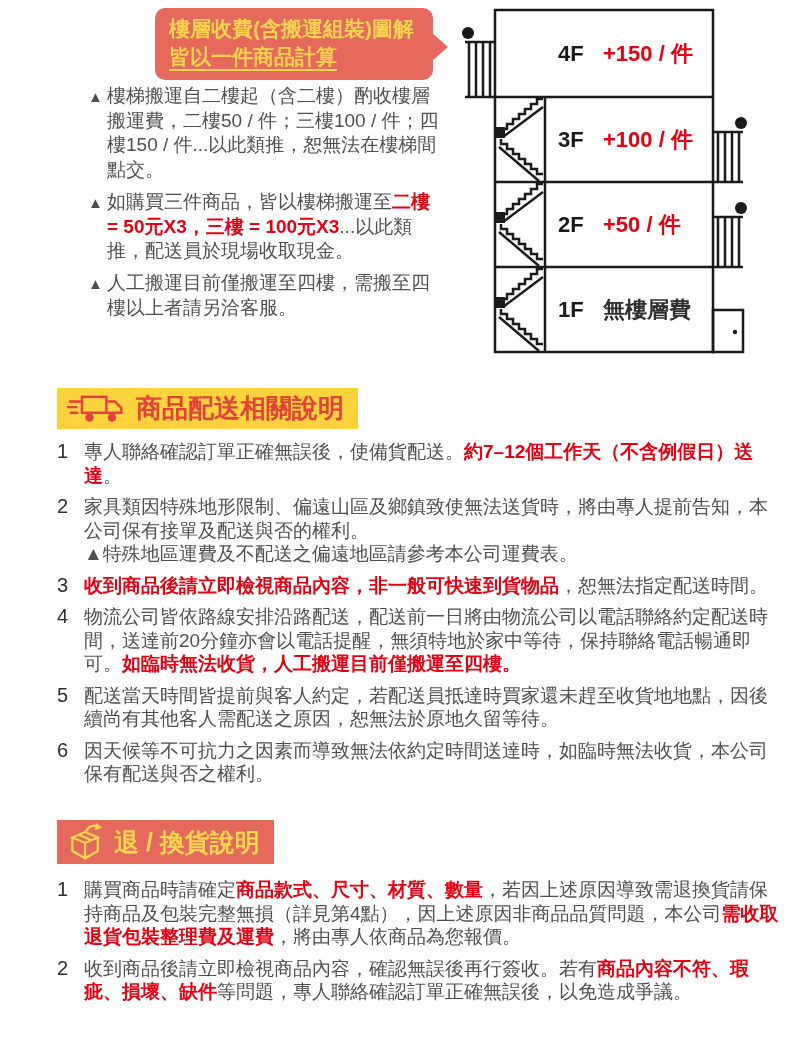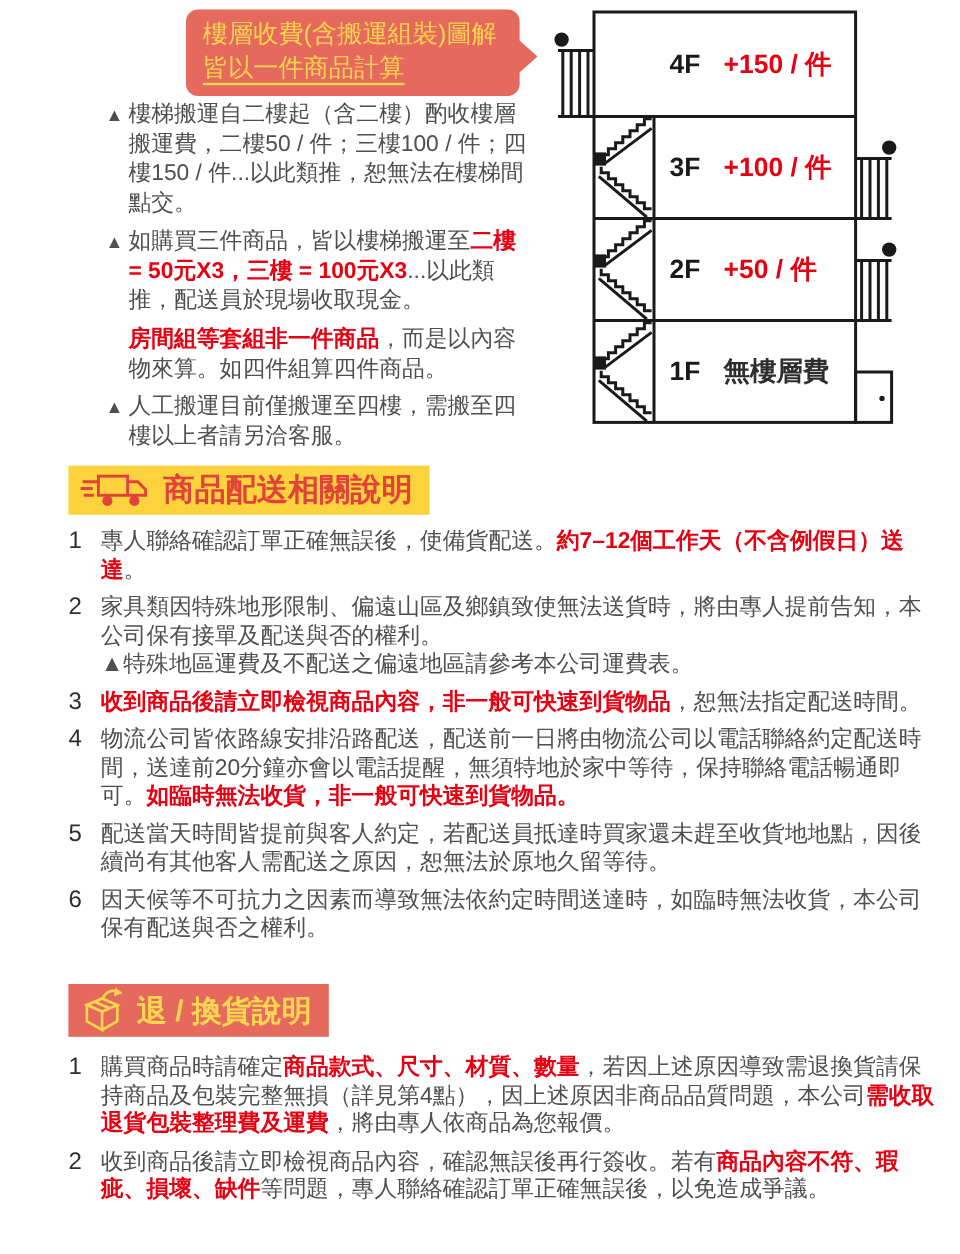--- a/index.html
+++ b/index.html
@@ -2,21 +2,21 @@
 <html><head>
 <meta charset="utf-8">
 <style>
   html,body{margin:0;padding:0;background:#ffffff;}
   .page{position:relative;width:800px;height:1045px;background:#fff;overflow:hidden;
         font-family:"Liberation Sans","DejaVu Sans",sans-serif;color:#4f4f4f;}
   .em{color:#e60012;font-weight:bold;}
 
   
   .callout{position:absolute;left:155px;top:8px;width:252px;background:#e5695d;border-radius:10px;
-           padding:7px 12px 9px 14px;color:#f8d44e;font-weight:normal;font-size:21px;line-height:1.33;}
+           padding:7px 12px 9px 14px;color:#f8d44e;font-weight:bold;font-size:21px;line-height:1.33;}
   .callout .arrow{position:absolute;left:100%;top:24px;width:0;height:0;
            border:15px solid transparent;border-left:17px solid #e5695d;margin-left:-2px;}
   .callout .u{border-bottom:2px solid #f8d44e;padding-bottom:1px;margin-top:48px;}
 
   
   .notes{position:absolute;left:88px;top:84px;width:356px;font-size:19px;line-height:24.7px;}
   .notes .note{position:relative;padding-left:19px;margin-bottom:7px;}
   .notes .tri{position:absolute;left:0;top:1px;font-size:15px;color:#4f4f4f;}
 
   
@@ -50,24 +50,20 @@
   </div>
 
   <div class="notes">
     <div class="note">
       <span class="tri">▲</span>
       <span><span>樓梯搬運自二樓起（含二樓）酌收樓層搬運費，二樓50 / 件；三樓100 / 件；四樓150 / 件...以此類推，恕無法在樓梯間點交。</span></span>
     </div>
     <div class="note">
       <span class="tri">▲</span>
       <span><span>如購買三件商品，皆以樓梯搬運至</span><span class="em">二樓 = 50元X3，三樓 = 100元X3</span><span>...以此類推，配送員於現場收取現金。</span></span>
-    </div>
-    <div class="note">
-      <span class="tri"></span>
-      <span><span class="em">房間組等套組非一件商品</span><span>，而是以內容物來算。如四件組算四件商品。</span></span>
     </div>
     <div class="note">
       <span class="tri">▲</span>
       <span><span>人工搬運目前僅搬運至四樓，需搬至四樓以上者請另洽客服。</span></span>
     </div>
   </div>
 
   <svg class="diagram" width="300" height="360" viewBox="0 0 300 360">
     <defs>
       <g id="stairs" stroke="#1a1a1a" stroke-width="2.5" fill="none">
@@ -148,21 +144,21 @@
     <div class="nitem">
       <span class="num">2</span>
       <span class="txt"><span>家具類因特殊地形限制、偏遠山區及鄉鎮致使無法送貨時，將由專人提前告知，本公司保有接單及配送與否的權利。</span><br><span>▲特殊地區運費及不配送之偏遠地區請參考本公司運費表。</span></span>
     </div>
     <div class="nitem">
       <span class="num">3</span>
       <span class="txt"><span class="em">收到商品後請立即檢視商品內容，非一般可快速到貨物品</span><span>，恕無法指定配送時間。</span></span>
     </div>
     <div class="nitem">
       <span class="num">4</span>
-      <span class="txt"><span>物流公司皆依路線安排沿路配送，配送前一日將由物流公司以電話聯絡約定配送時間，送達前20分鐘亦會以電話提醒，無須特地於家中等待，保持聯絡電話暢通即可。</span><span class="em">如臨時無法收貨，非一般可快速到貨物品。</span></span>
+      <span class="txt"><span>物流公司皆依路線安排沿路配送，配送前一日將由物流公司以電話聯絡約定配送時間，送達前20分鐘亦會以電話提醒，無須特地於家中等待，保持聯絡電話暢通即可。</span><span class="em">如臨時無法收貨，人工搬運目前僅搬運至四樓。</span></span>
     </div>
     <div class="nitem">
       <span class="num">5</span>
       <span class="txt"><span>配送當天時間皆提前與客人約定，若配送員抵達時買家還未趕至收貨地地點，因後續尚有其他客人需配送之原因，恕無法於原地久留等待。</span></span>
     </div>
     <div class="nitem">
       <span class="num">6</span>
       <span class="txt"><span>因天候等不可抗力之因素而導致無法依約定時間送達時，如臨時無法收貨，本公司保有配送與否之權利。</span></span>
     </div>
   </div>

